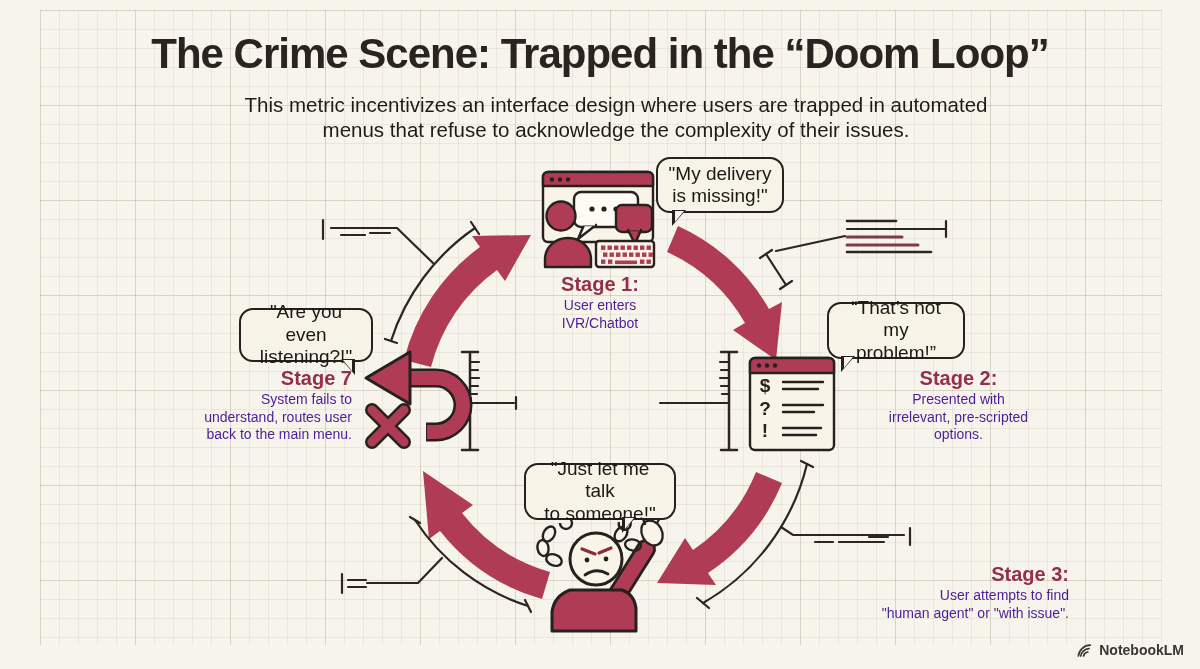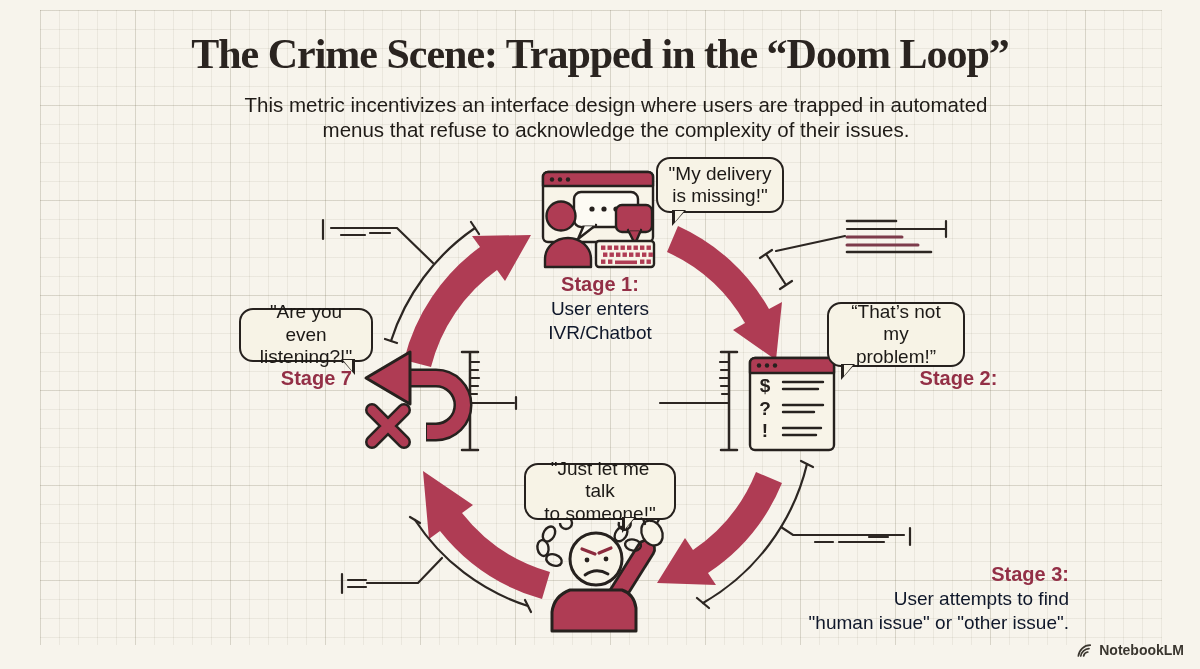--- a/index.html
+++ b/index.html
@@ -6,38 +6,38 @@
   .canvas{position:relative;width:1200px;height:669px;background:#f7f4ec;
           font-family:"Liberation Sans",sans-serif;color:#26211e;}
   .grid{position:absolute;left:40px;right:38px;top:10px;bottom:24px;
     background-image:
       linear-gradient(to right, rgba(125,118,96,0.10) 1px, transparent 1px),
       linear-gradient(to bottom, rgba(125,118,96,0.10) 1px, transparent 1px),
       linear-gradient(to right, rgba(125,118,96,0.17) 1px, transparent 1px),
       linear-gradient(to bottom, rgba(125,118,96,0.17) 1px, transparent 1px);
     background-size:19px 19px,19px 19px,95px 95px,95px 95px;}
   .title{position:absolute;top:30px;left:0;width:1200px;text-align:center;
-    font-family:Liberation Serif, serif;font-weight:700;font-size:42px;
+    font-family:Liberation Sans, sans-serif;font-weight:700;font-size:42px;
     letter-spacing:-1px;color:#2a2420;}
   .subtitle{position:absolute;top:92px;left:16px;width:1200px;text-align:center;
     font-size:20.5px;font-weight:500;line-height:1.22;color:#1f1b17;white-space:pre-line;}
   svg.overlay{position:absolute;left:0;top:0;}
   .bubble{position:absolute;background:#f7f3e6;border:2.5px solid #26211e;border-radius:14px;
     padding:4px 8px;display:flex;align-items:center;justify-content:center;text-align:center;
     font-size:19px;font-weight:500;line-height:1.18;color:#1c1916;white-space:pre-line;box-sizing:border-box;}
   .bubble .tail{position:absolute;width:0;height:0;}
   .tail-dl .tail{bottom:-15px;border-top:16px solid #26211e;border-right:14px solid transparent;}
   .tail-dl .tail::after{content:"";position:absolute;left:3px;top:-15px;
     border-top:11px solid #f7f3e6;border-right:9px solid transparent;}
   .tail-dr .tail{bottom:-15px;border-top:16px solid #26211e;border-left:14px solid transparent;}
   .tail-dr .tail::after{content:"";position:absolute;right:3px;top:-15px;
     border-top:11px solid #f7f3e6;border-left:9px solid transparent;}
   .stage{position:absolute;line-height:1.26;}
   .stage .label{font-weight:700;font-size:20px;color:#932f46;}
-  .stage .desc{font-size:19px;color:#0f172a;white-space:pre-line;}
+  .stage .desc{font-size:14px;color:#4c1d95;white-space:pre-line;}
   .wm{position:absolute;right:16px;bottom:11px;display:flex;align-items:center;gap:5px;
     font-size:14px;font-weight:600;color:#3a362f;}
 </style>
 </head>
 <body>
 
 <div class="canvas">
   <div class="grid"></div>
 
   <svg class="overlay" width="1200" height="669" viewBox="0 0 1200 669">
@@ -185,21 +185,21 @@
 
   <div class="title">The Crime Scene: Trapped in the “Doom Loop”</div>
   <div class="subtitle">This metric incentivizes an interface design where users are trapped in automated
 menus that refuse to acknowledge the complexity of their issues.</div>
 
   <div class="bubble tail-dl" style="left:656px;top:157px;width:128px;height:56px;">
     <span>"My delivery
 is missing!"</span>
     <span class="tail" style="left:14px;"></span>
   </div>
-  <div class="bubble tail-dl" style="left:827px;top:302px;width:138px;height:65px;text-align:center;">
+  <div class="bubble tail-dl" style="left:827px;top:302px;width:138px;height:57px;text-align:center;">
     <span>“That’s not my
 problem!”</span>
     <span class="tail" style="left:12px;"></span>
   </div>
   <div class="bubble tail-dl" style="left:524px;top:463px;width:152px;height:57px;">
     <span>"Just let me talk
 to someone!"</span>
     <span class="tail" style="left:96px;"></span>
   </div>
   <div class="bubble tail-dr" style="left:239px;top:308px;width:134px;height:54px;">
@@ -208,28 +208,34 @@
     <span class="tail" style="right:16px;"></span>
   </div>
 
   <div class="stage" style="left:500px;top:272px;width:200px;text-align:center;">
     <div class="label">Stage 1:</div>
     <div class="desc">User enters
 IVR/Chatbot</div>
   </div>
   <div class="stage" style="left:851px;top:366px;width:215px;text-align:center;">
     <div class="label">Stage 2:</div>
+    <div class="desc">Presented with
+irrelevant, pre-scripted
+options.</div>
   </div>
   <div class="stage" style="left:769px;top:562px;width:300px;text-align:right;">
     <div class="label">Stage 3:</div>
     <div class="desc">User attempts to find
-"human issue" or "other issue".</div>
+"human agent" or "with issue".</div>
   </div>
   <div class="stage" style="left:132px;top:366px;width:220px;text-align:right;">
     <div class="label">Stage 7</div>
+    <div class="desc">System fails to
+understand, routes user
+back to the main menu.</div>
   </div>
 
   <div class="wm">
     <svg width="17" height="15" viewBox="0 0 17 15">
       <g fill="none" stroke="#3a362f" stroke-width="1.7" stroke-linecap="round">
         <path d="M1.4,13 A12,12 0 0 1 13.2,2.2"></path>
         <path d="M3.8,13 A8.5,8.5 0 0 1 12,5.6"></path>
         <path d="M6.6,13 A5,5 0 0 1 10.8,9"></path>
       </g>
     </svg>

